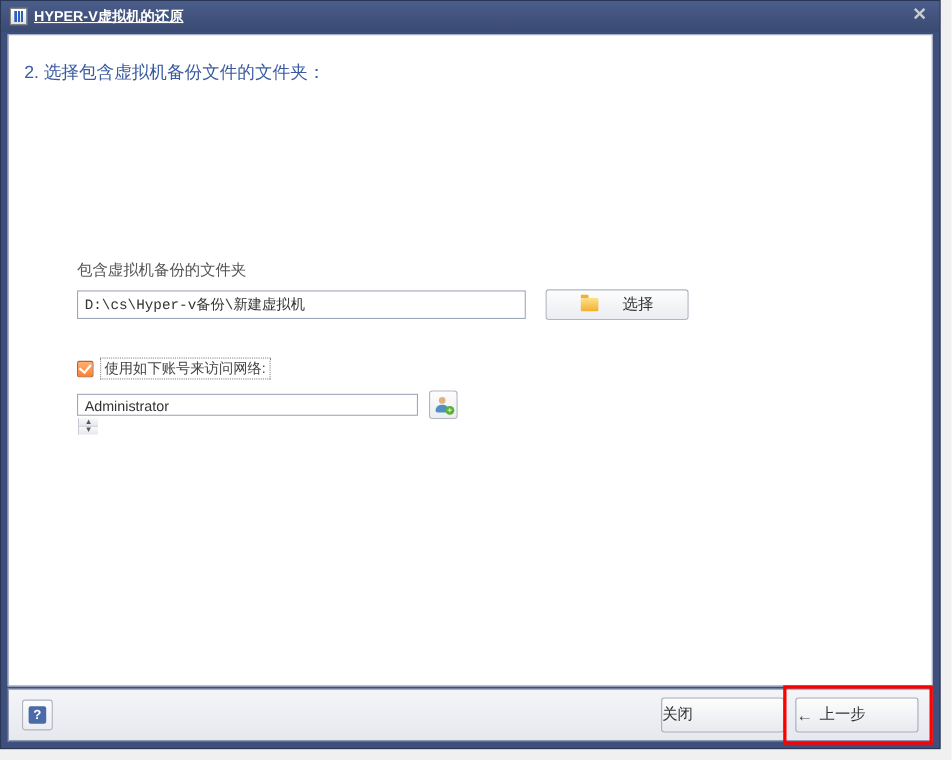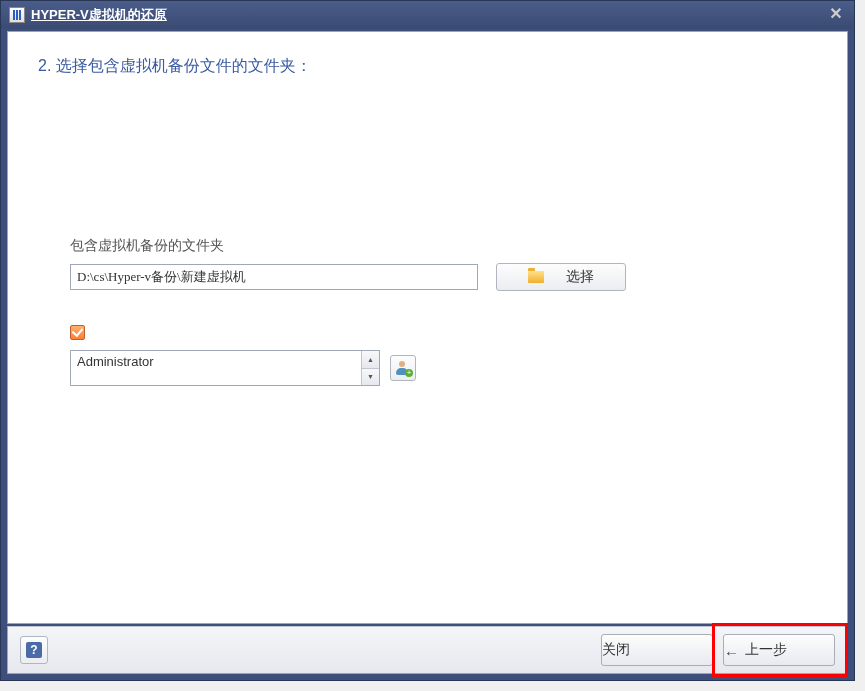--- a/index.html
+++ b/index.html
@@ -58,21 +58,21 @@
   .content-area {
     position: absolute;
     top: 30px;
     left: 6px;
     right: 6px;
     bottom: 56px;
     background: #fff;
     border: 1px solid #9aa5bd;
   }
   .step-header {
-    padding: 24px 30px 10px 30px;
+    padding: 24px 30px 10px 14px;
     color: #3a5ba0;
     font-size: 16px;
   }
   .form-area {
     padding: 150px 150px 0 62px;
   }
   .field-label {
     color: #555;
     font-size: 14px;
     margin-bottom: 8px;
@@ -83,21 +83,21 @@
     align-items: center;
     margin-bottom: 34px;
   }
   .path-input {
     width: 408px;
     height: 26px;
     border: 1px solid #a0a8b8;
     padding: 2px 6px;
     font-size: 13px;
     color: #333;
-    font-family: Liberation Serif, serif;
+    font-family: Liberation Mono, monospace;
   }
   .browse-btn {
     width: 130px;
     height: 28px;
     border: 1px solid #b0b5c0;
     background: linear-gradient(to bottom, #fdfdfd 0%, #ebedf2 100%);
     border-radius: 3px;
     cursor: pointer;
     display: flex;
     align-items: center;
@@ -151,25 +151,26 @@
     border: 1px dotted #888;
     padding: 0 3px;
   }
   .acct-row {
     display: flex;
     align-items: center;
     gap: 10px;
   }
   .spinner-box {
     width: 310px;
-    height: 36px;
+    height: 20px;
     border: 1px solid #a0a8b8;
     display: flex;
     align-items: stretch;
     background: #fff;
+    flex-direction: column;
   }
   .spinner-text {
     flex: 1;
     padding: 3px 6px;
     font-size: 13px;
     color: #333;
   }
   .spinner-btns {
     width: 18px;
     border-left: 1px solid #c0c5d0;
@@ -308,20 +309,21 @@
       <div class="path-row">
         <input class="path-input" type="text" value="D:\cs\Hyper-v备份\新建虚拟机" style="">
         <button class="browse-btn">
           <span class="folder-ico"></span>
           <span>选择</span>
         </button>
       </div>
 
       <div class="chk-row">
         <div class="chk"></div>
+        <span class="chk-label">使用如下账号来访问网络:</span>
       </div>
 
       <div class="acct-row">
         <div class="spinner-box">
           <div class="spinner-text">Administrator</div>
           <div class="spinner-btns">
             <div class="spin-up">▲</div>
             <div class="spin-down">▼</div>
           </div>
         </div>

